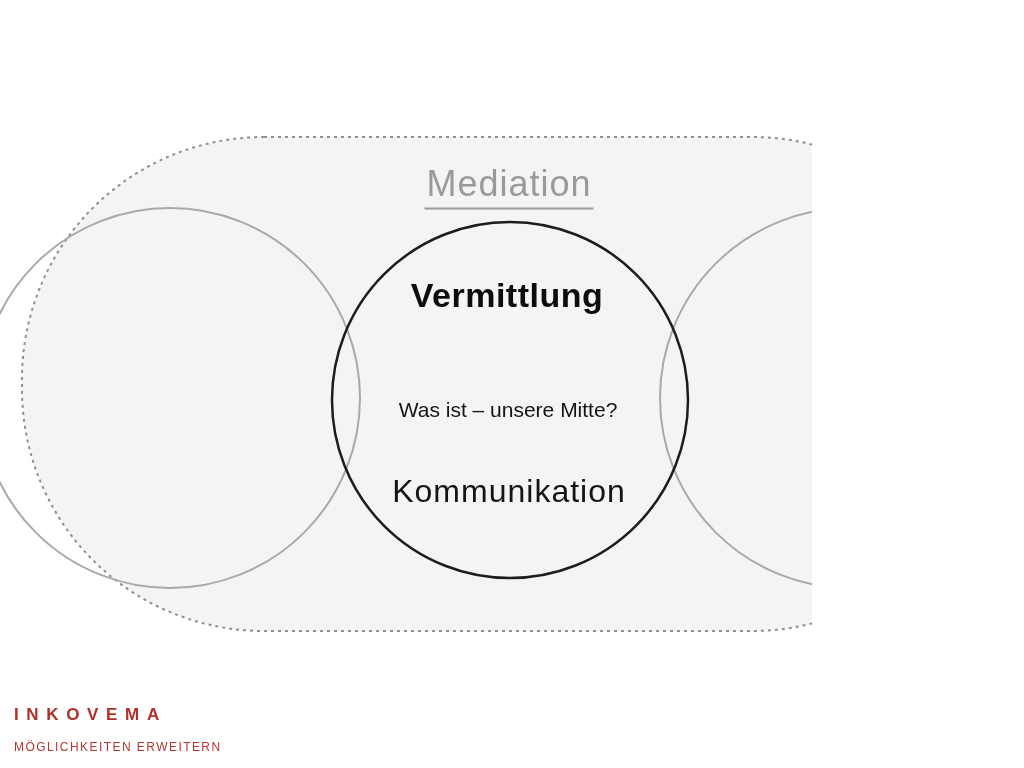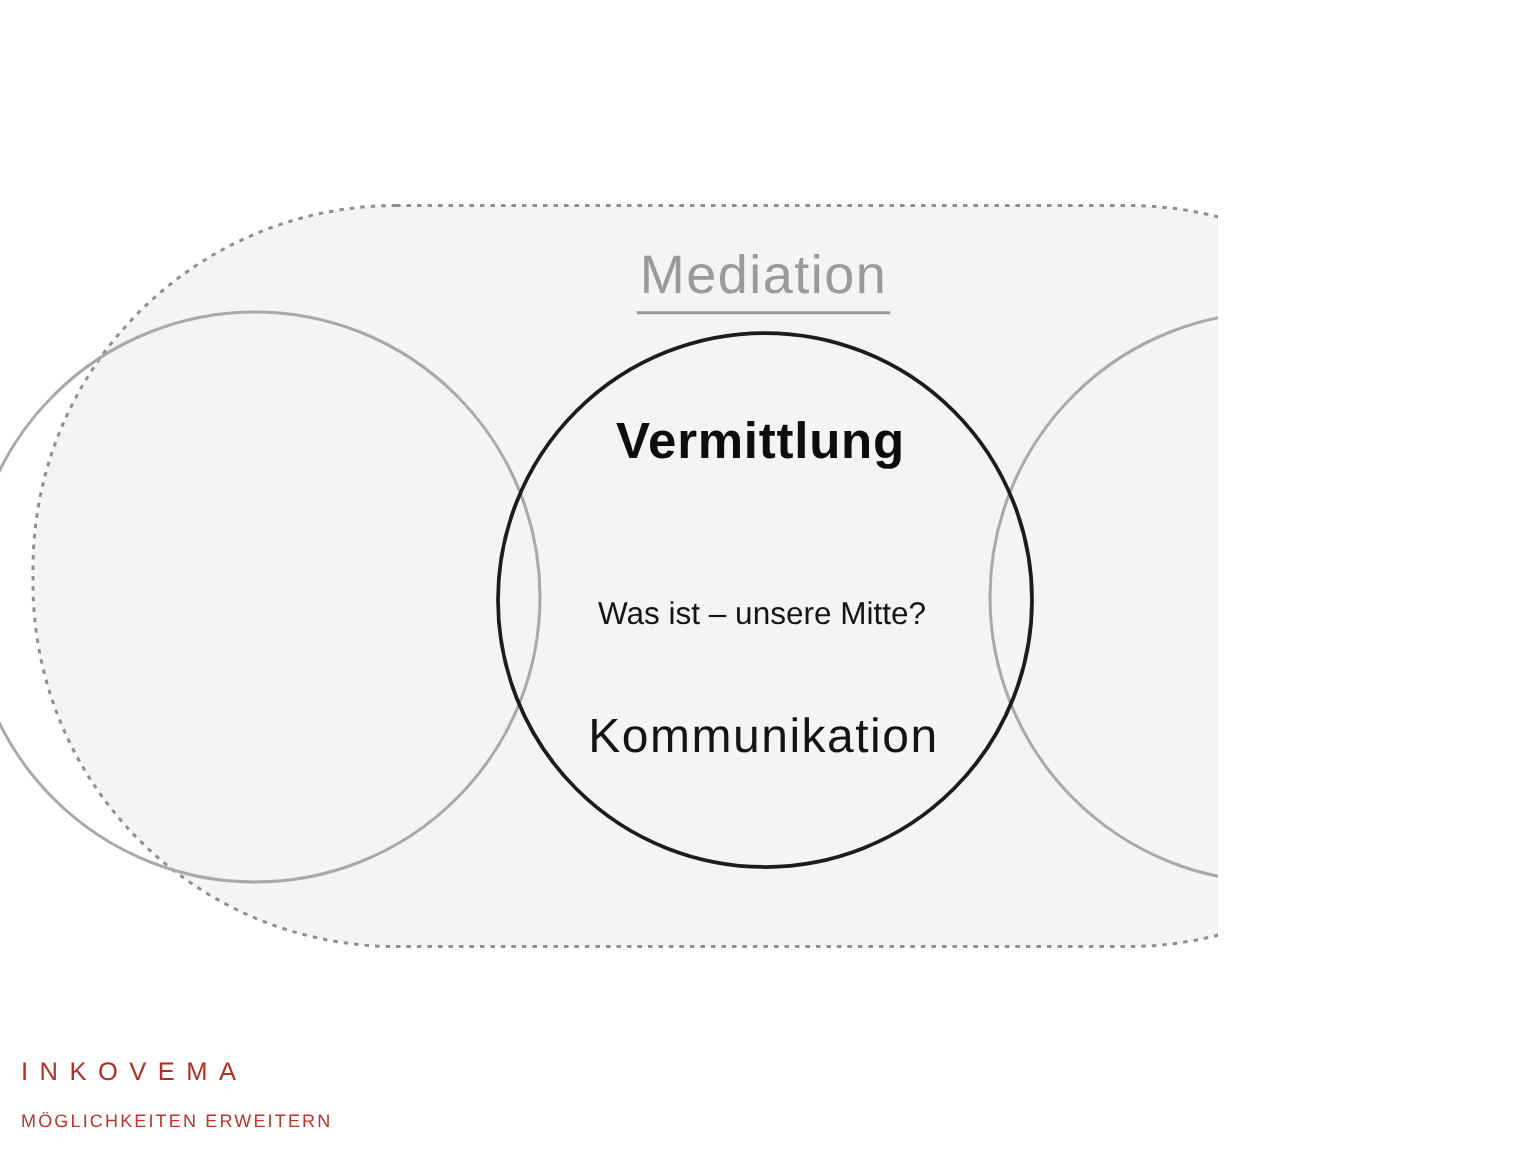--- a/index.html
+++ b/index.html
@@ -78,21 +78,21 @@
     letter-spacing: 1px;
     text-align: center;
   }
   .logo {
     position: absolute;
     left: 14px;
     top: 706px;
   }
   .logo-brand {
     font-size: 17px;
-    font-weight: 400;
+    font-weight: 700;
     color: #b22f28;
     letter-spacing: 0.45em;
     line-height: 1.1;
   }
   .logo-tagline {
     font-size: 12px;
     font-weight: 400;
     color: #b5372f;
     letter-spacing: 0.12em;
     margin-top: 15px;

